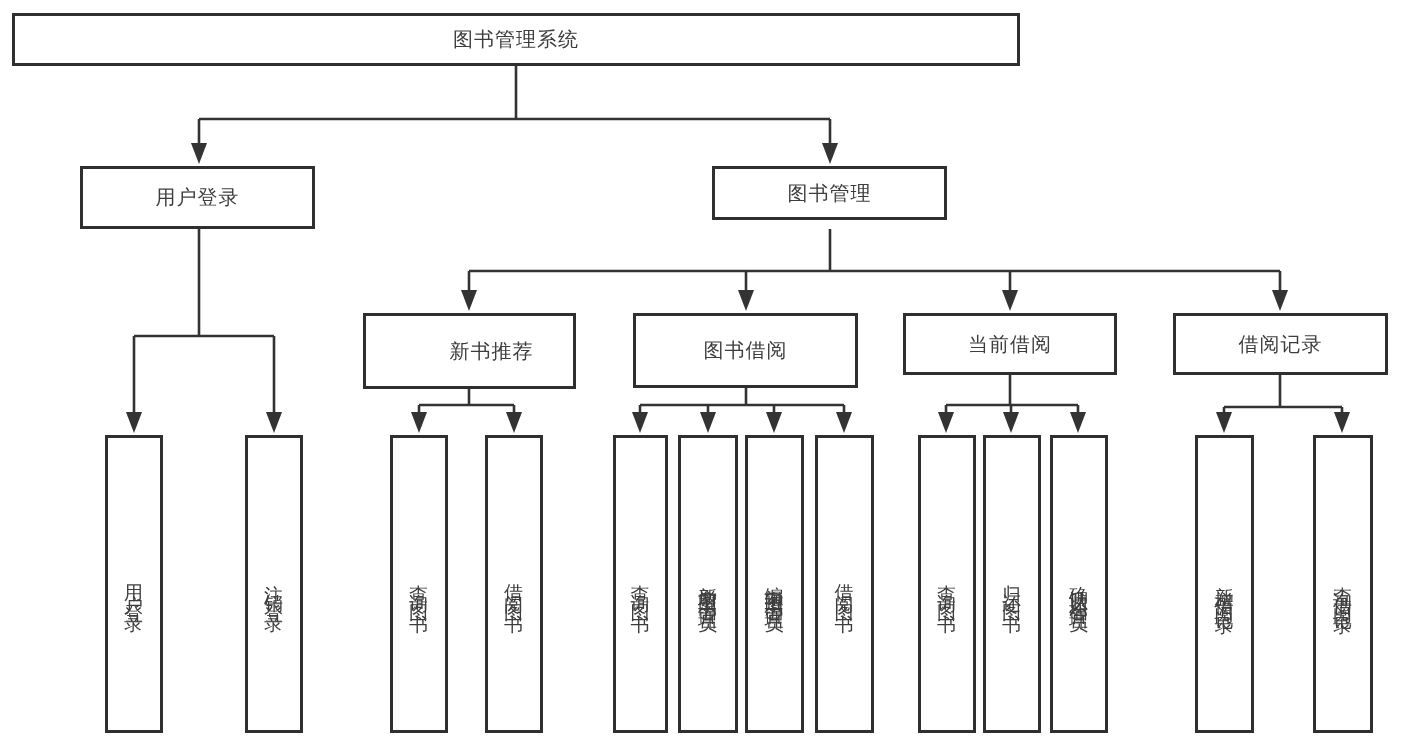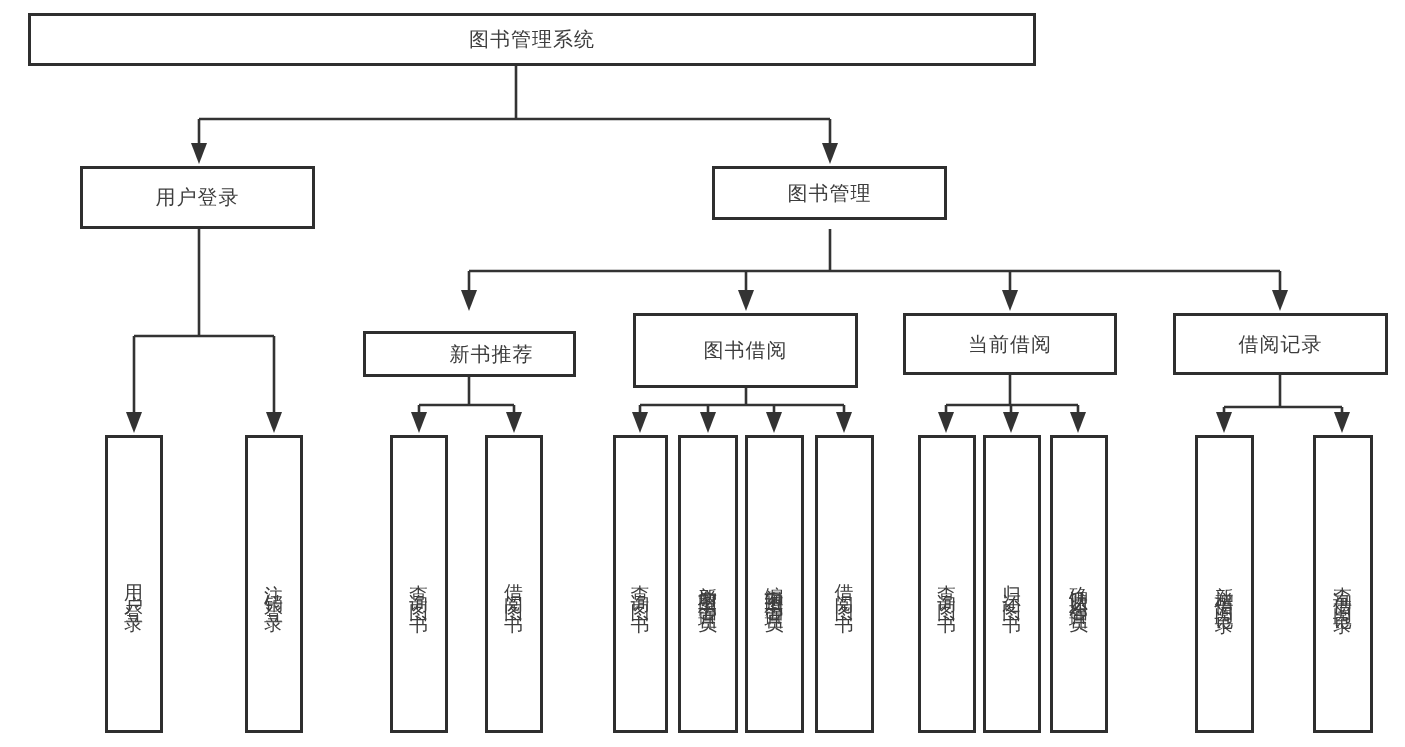--- a/index.html
+++ b/index.html
@@ -79,32 +79,32 @@
       <line x1="1011" y1="405" x2="1011" y2="417" stroke="#333333" stroke-width="2.6"></line>
       <polygon points="1003,412 1019,412 1011,433" fill="#333333"></polygon>
       <line x1="1078" y1="405" x2="1078" y2="417" stroke="#333333" stroke-width="2.6"></line>
       <polygon points="1070,412 1086,412 1078,433" fill="#333333"></polygon>
       <line x1="1224" y1="407" x2="1224" y2="417" stroke="#333333" stroke-width="2.6"></line>
       <polygon points="1216,412 1232,412 1224,433" fill="#333333"></polygon>
       <line x1="1342" y1="407" x2="1342" y2="417" stroke="#333333" stroke-width="2.6"></line>
       <polygon points="1334,412 1350,412 1342,433" fill="#333333"></polygon>
     </svg>
 
-  <div class="node hnode" style="left:28px;top:13px;width:1008px;height:53px;">
+  <div class="node hnode" style="left:12px;top:13px;width:1008px;height:53px;">
     <span>图书管理系统</span>
   </div>
 
   <div class="node hnode" style="left:80px;top:166px;width:235px;height:63px;">
     <span>用户登录</span>
   </div>
   <div class="node hnode" style="left:712px;top:166px;width:235px;height:54px;">
     <span>图书管理</span>
   </div>
 
-  <div class="node hnode" style="left:363px;top:331px;width:213px;height:46px;padding-left:44px;">
+  <div class="node hnode" style="left:363px;top:313px;width:213px;height:76px;padding-left:44px;">
     <span>新书推荐</span>
   </div>
   <div class="node hnode" style="left:633px;top:313px;width:225px;height:75px;">
     <span>图书借阅</span>
   </div>
   <div class="node hnode" style="left:903px;top:313px;width:214px;height:62px;">
     <span>当前借阅</span>
   </div>
   <div class="node hnode" style="left:1173px;top:313px;width:215px;height:62px;">
     <span>借阅记录</span>

